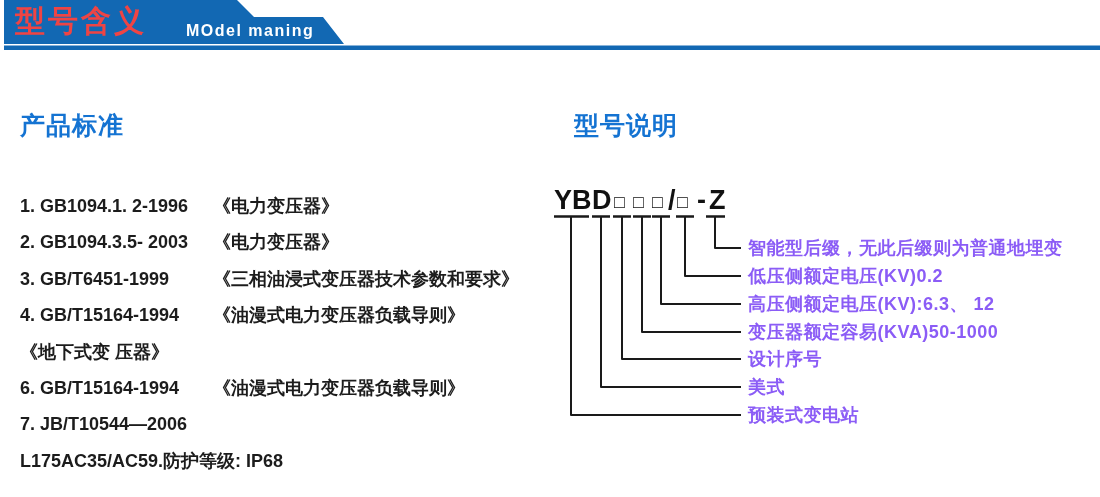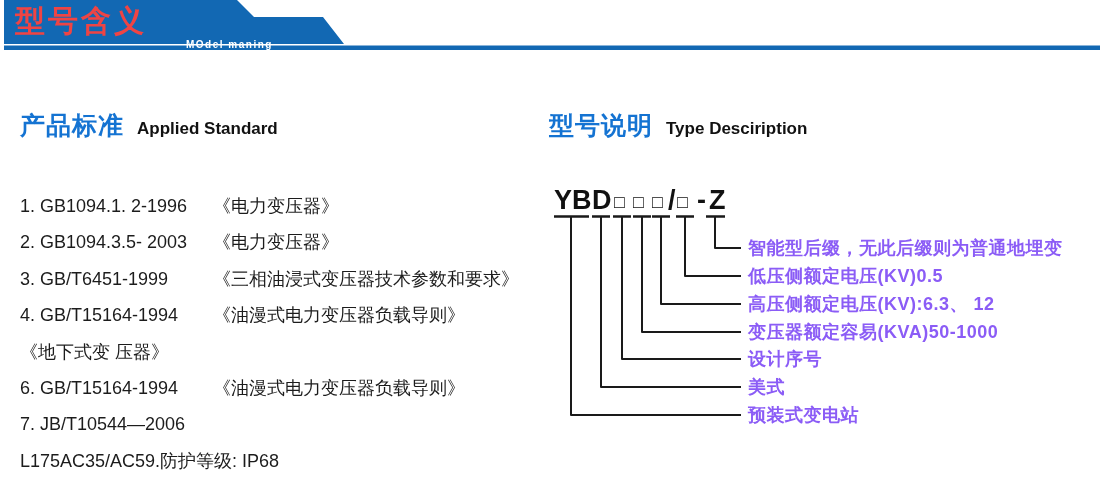--- a/index.html
+++ b/index.html
@@ -18,41 +18,41 @@
     color:var(--ink);
   }
   
   .banner-svg{position:absolute;left:0;top:0;}
   .header-title{
     position:absolute;left:15px;top:1px;
     font-size:30px;font-weight:700;color:#ef4444;
     letter-spacing:3px;line-height:40px;
   }
   .header-subtitle{
-    position:absolute;left:186px;top:36px;
-    font-size:10px;font-weight:600;color:#ffffff;
+    position:absolute;left:186px;top:22px;
+    font-size:16px;font-weight:600;color:#ffffff;
     letter-spacing:1.5px;line-height:18px;
   }
   
   .section-heading{
-    position:absolute;display:flex;align-items:baseline;
+    position:absolute;display:flex;align-items:baseline;flex-direction:column;
   }
   .section-heading .cn{
     font-size:25px;font-weight:700;color:var(--heading-blue);
     letter-spacing:1px;
   }
   .section-heading .en{
     font-size:17px;font-weight:600;color:#111111;margin-left:13px;
   }
   .heading-left{left:20px;top:109px;}
-  .heading-right{left:549px;top:109px;justify-content:flex-end;}
+  .heading-right{left:574px;top:109px;justify-content:flex-end;}
   
   .standards{
     position:absolute;left:20px;top:188px;width:535px;
-    font-size:18px;font-weight:400;color:#1c1c1c;
+    font-size:18px;font-weight:700;color:#1c1c1c;
   }
   .standard-row{display:flex;line-height:36.4px;white-space:nowrap;}
   .standard-code{display:inline-block;width:193px;flex:0 0 193px;}
   .standard-cont{line-height:36.4px;white-space:nowrap;}
   
   .diagram-svg{position:absolute;left:0;top:0;}
   .seg{
     position:absolute;top:190px;
     font-size:27px;font-weight:700;color:#111111;line-height:21px;
     white-space:nowrap;
@@ -71,26 +71,24 @@
 
   <svg class="banner-svg" width="1100" height="56" viewBox="0 0 1100 56">
     <polygon points="4,0 237,0 254,17 323,17 344,44 4,44" fill="#1268b3"></polygon>
     <rect x="4" y="45.5" width="1096" height="4.5" fill="#1268b3"></rect>
   </svg>
   <div class="header-title">型号含义</div>
   <div class="header-subtitle">MOdel maning</div>
 
   <div class="section-heading heading-left">
     <span class="cn">产品标准</span>
-    <span class="en">Applied Standard</span>
   </div>
 
   <div class="section-heading heading-right">
     <span class="cn">型号说明</span>
-    <span class="en">Type Desciription</span>
   </div>
 
   <div class="standards">
     <div class="standard-row">
       <span class="standard-code">1. GB1094.1. 2-1996</span>
       <span class="standard-title">《电力变压器》</span>
     </div>
     <div class="standard-row">
       <span class="standard-code">2. GB1094.3.5- 2003</span>
       <span class="standard-title">《电力变压器》</span>
@@ -137,20 +135,20 @@
   <span class="seg" style="left:592px">D</span>
   <span class="seg sq" style="left:614px">□</span>
   <span class="seg sq" style="left:633px">□</span>
   <span class="seg sq" style="left:652px">□</span>
   <span class="seg" style="left:668px">/</span>
   <span class="seg sq" style="left:677px">□</span>
   <span class="seg" style="left:697px">-</span>
   <span class="seg" style="left:709px">Z</span>
 
   <div class="dlabel" style="top:237px">智能型后缀，无此后缀则为普通地埋变</div>
-  <div class="dlabel" style="top:265px">低压侧额定电压(KV)0.5</div>
+  <div class="dlabel" style="top:265px">低压侧额定电压(KV)0.2</div>
   <div class="dlabel" style="top:293px">高压侧额定电压(KV):6.3、 12</div>
   <div class="dlabel" style="top:321px">变压器额定容易(KVA)50-1000</div>
   <div class="dlabel" style="top:348px">设计序号</div>
   <div class="dlabel" style="top:376px">美式</div>
   <div class="dlabel" style="top:404px">预装式变电站</div>
 
 </div>
 
 </body></html>

